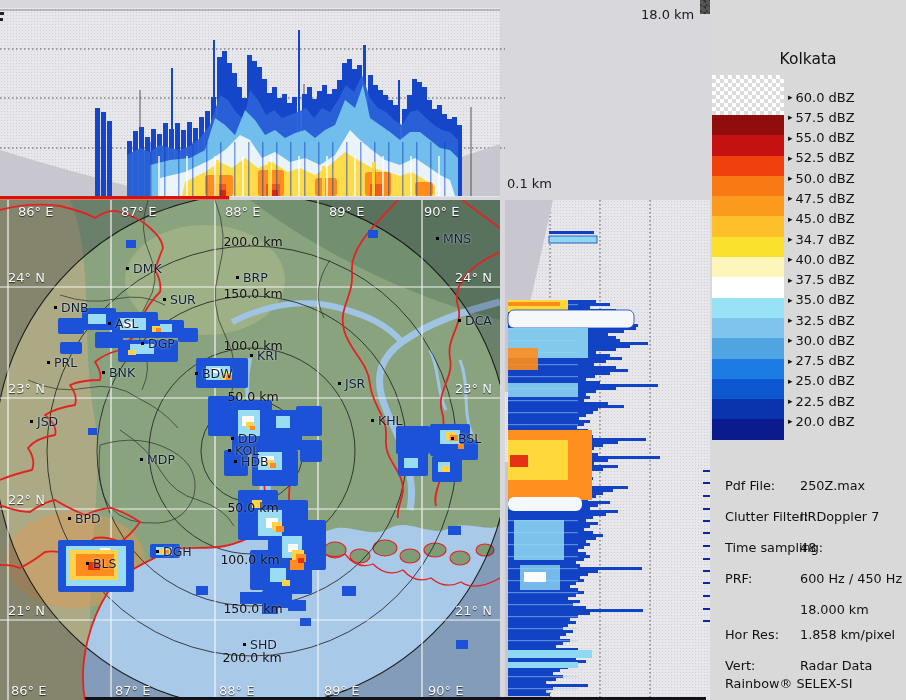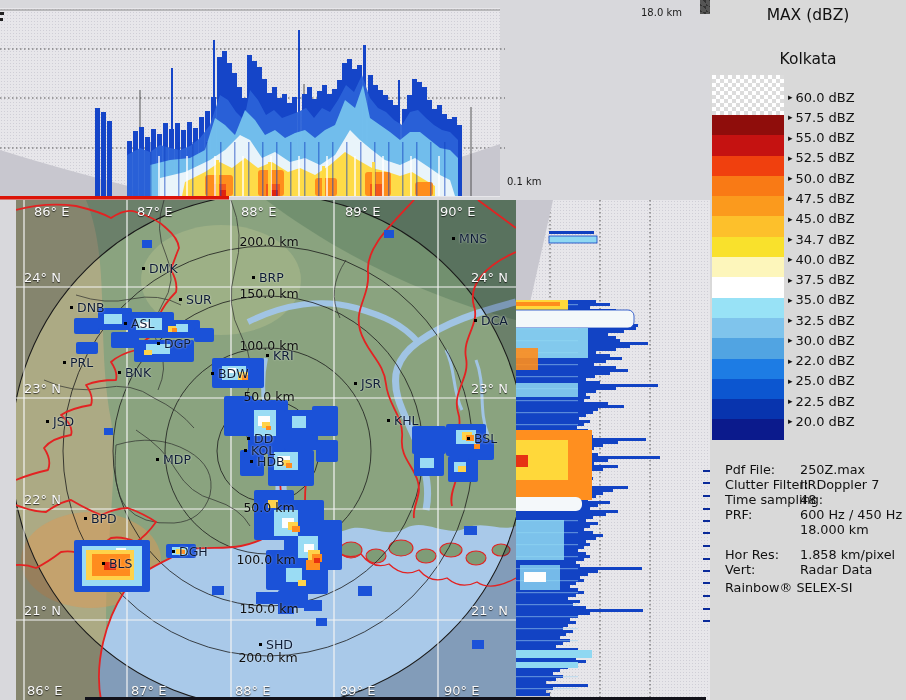--- a/index.html
+++ b/index.html
@@ -7,40 +7,40 @@
        background:#d8d8dc;font-family:"DejaVu Sans","Liberation Sans",sans-serif;color:#1a1a1a;}
   .abs{position:absolute;}
   .dotted-bg{background-color:#e7e6ea;
     background-image:radial-gradient(#cfced6 0.5px,transparent 0.6px);
     background-size:3px 3px;}
   
   #top-profile{left:0;top:0;width:506px;height:200px;}
   #top-profile .bg{left:0;top:8px;width:500px;height:189px;}
   #side-profile{left:500px;top:200px;width:210px;height:500px;}
   #side-profile .bg{left:5px;top:0;width:205px;height:500px;}
-  #map-wrap{left:16px;top:200px;width:468px;height:500px;}
+  #map-wrap{left:0;top:200px;width:468px;height:500px;}
   #legend{left:710px;top:0;width:196px;height:700px;background:#d9d9d9;}
   #bottom-strip{left:85px;top:697px;width:621px;height:3px;background:#12121a;}
   svg{position:absolute;left:0;top:0;}
   
-  .axis-label{font-size:10px;color:#1a1a1a;}
+  .axis-label{font-size:13px;color:#1a1a1a;}
   #axis-top-max{left:641px;top:7px;}
   #axis-side-min{left:507px;top:176px;}
   
   .lg-title{width:196px;text-align:center;font-size:15.5px;color:#111;}
   #lg-bands{left:2px;top:75px;width:72px;}
   .band{width:72px;height:20.3px;}
   .checker{background-color:#fff;
     background-image:linear-gradient(45deg,#dcdcdc 25%,transparent 25%,transparent 75%,#dcdcdc 75%),
                      linear-gradient(45deg,#dcdcdc 25%,transparent 25%,transparent 75%,#dcdcdc 75%);
     background-size:8px 8px;background-position:0 0,4px 4px;height:40px;}
   .lg-row{left:78px;width:118px;height:20.27px;font-size:13px;display:flex;align-items:center;color:#111;}
   .lg-arrow{font-size:9px;margin-right:3px;color:#111;}
   #lg-info{left:15px;top:462px;width:178px;font-size:12.8px;line-height:15px;color:#111;}
-  .info-row{display:flex;}
+  .info-row{display:flex;margin-top:16px;}
   .info-row .lbl{width:75px;flex:0 0 75px;white-space:nowrap;}
   .info-row .val{white-space:nowrap;}
   .gap-top{margin-top:10px;}
   #lg-footer{margin-top:3px;}
   #corner-checker{left:700px;top:0;width:12px;height:14px;background:#555;
     background-image:linear-gradient(45deg,#333 25%,transparent 25%,transparent 75%,#333 75%);
     background-size:6px 6px;}
   
   .grid-label{font-size:13px;color:#fafafa;text-shadow:0 1px 1px rgba(0,0,0,.7);white-space:nowrap;}
   .ring-label{font-size:12.5px;color:#0d0d0d;transform:translateX(-50%);white-space:nowrap;
@@ -708,21 +708,20 @@
       <span class="dot"></span>
       <span>DGH</span>
     </div>
   <div class="abs city" style="left:243px;top:437px">
       <span class="dot"></span>
       <span>SHD</span>
     </div>
 </div>
 
 <div id="legend" class="abs">
-  <div class="lg-title abs" style="top:6px">MAX (dBZ)</div>
   <div class="lg-title abs" style="top:50px">Kolkata</div>
 
   <div id="lg-bands" class="abs">
     <div class="band checker"></div>
     <div class="band" style="background: rgb(143, 13, 11);"></div>
     <div class="band" style="background: rgb(197, 18, 17);"></div>
     <div class="band" style="background: rgb(240, 64, 14);"></div>
     <div class="band" style="background: rgb(249, 122, 21);"></div>
     <div class="band" style="background: rgb(251, 154, 29);"></div>
     <div class="band" style="background: rgb(253, 192, 43);"></div>
@@ -785,21 +784,21 @@
       <div class="lg-row abs" style="top: 309.97px;">
         <span class="lg-arrow">▸</span>
         <span>32.5 dBZ</span>
       </div>
       <div class="lg-row abs" style="top: 330.24px;">
         <span class="lg-arrow">▸</span>
         <span>30.0 dBZ</span>
       </div>
       <div class="lg-row abs" style="top: 350.51px;">
         <span class="lg-arrow">▸</span>
-        <span>22.0 dBZ</span>
+        <span>27.5 dBZ</span>
       </div>
       <div class="lg-row abs" style="top: 370.78px;">
         <span class="lg-arrow">▸</span>
         <span>25.0 dBZ</span>
       </div>
       <div class="lg-row abs" style="top: 391.05px;">
         <span class="lg-arrow">▸</span>
         <span>22.5 dBZ</span>
       </div>
       <div class="lg-row abs" style="top: 411.32px;">

